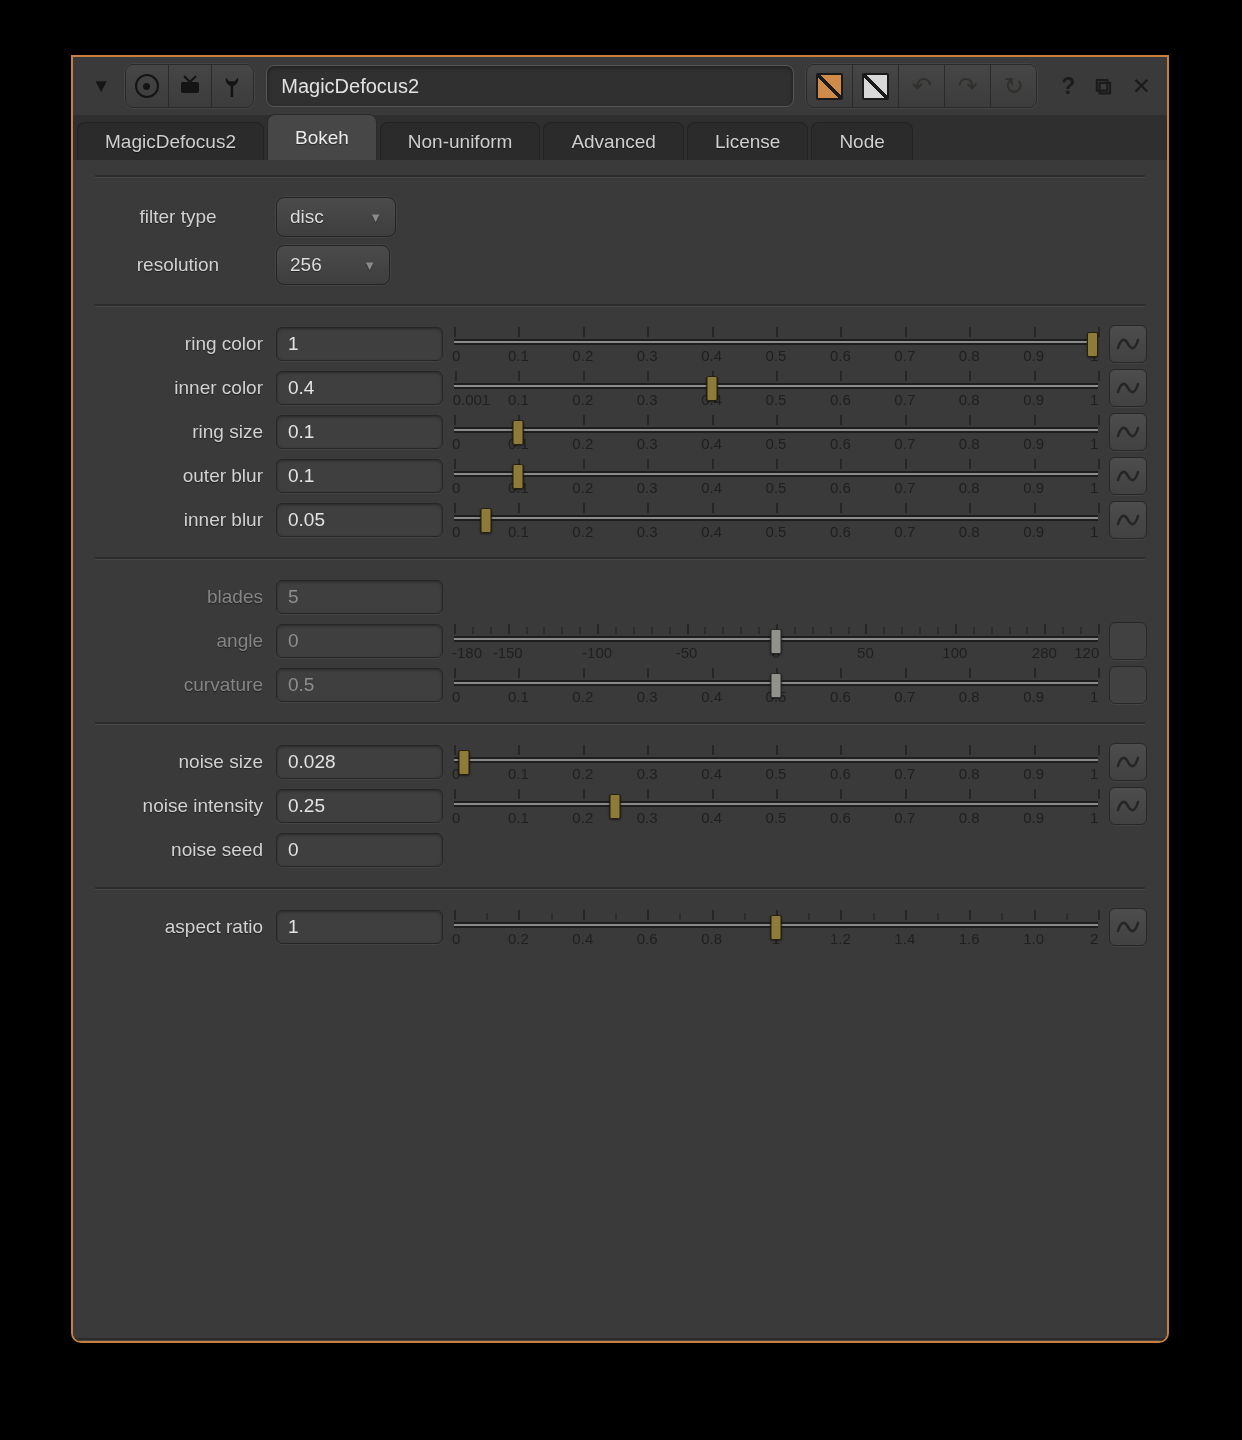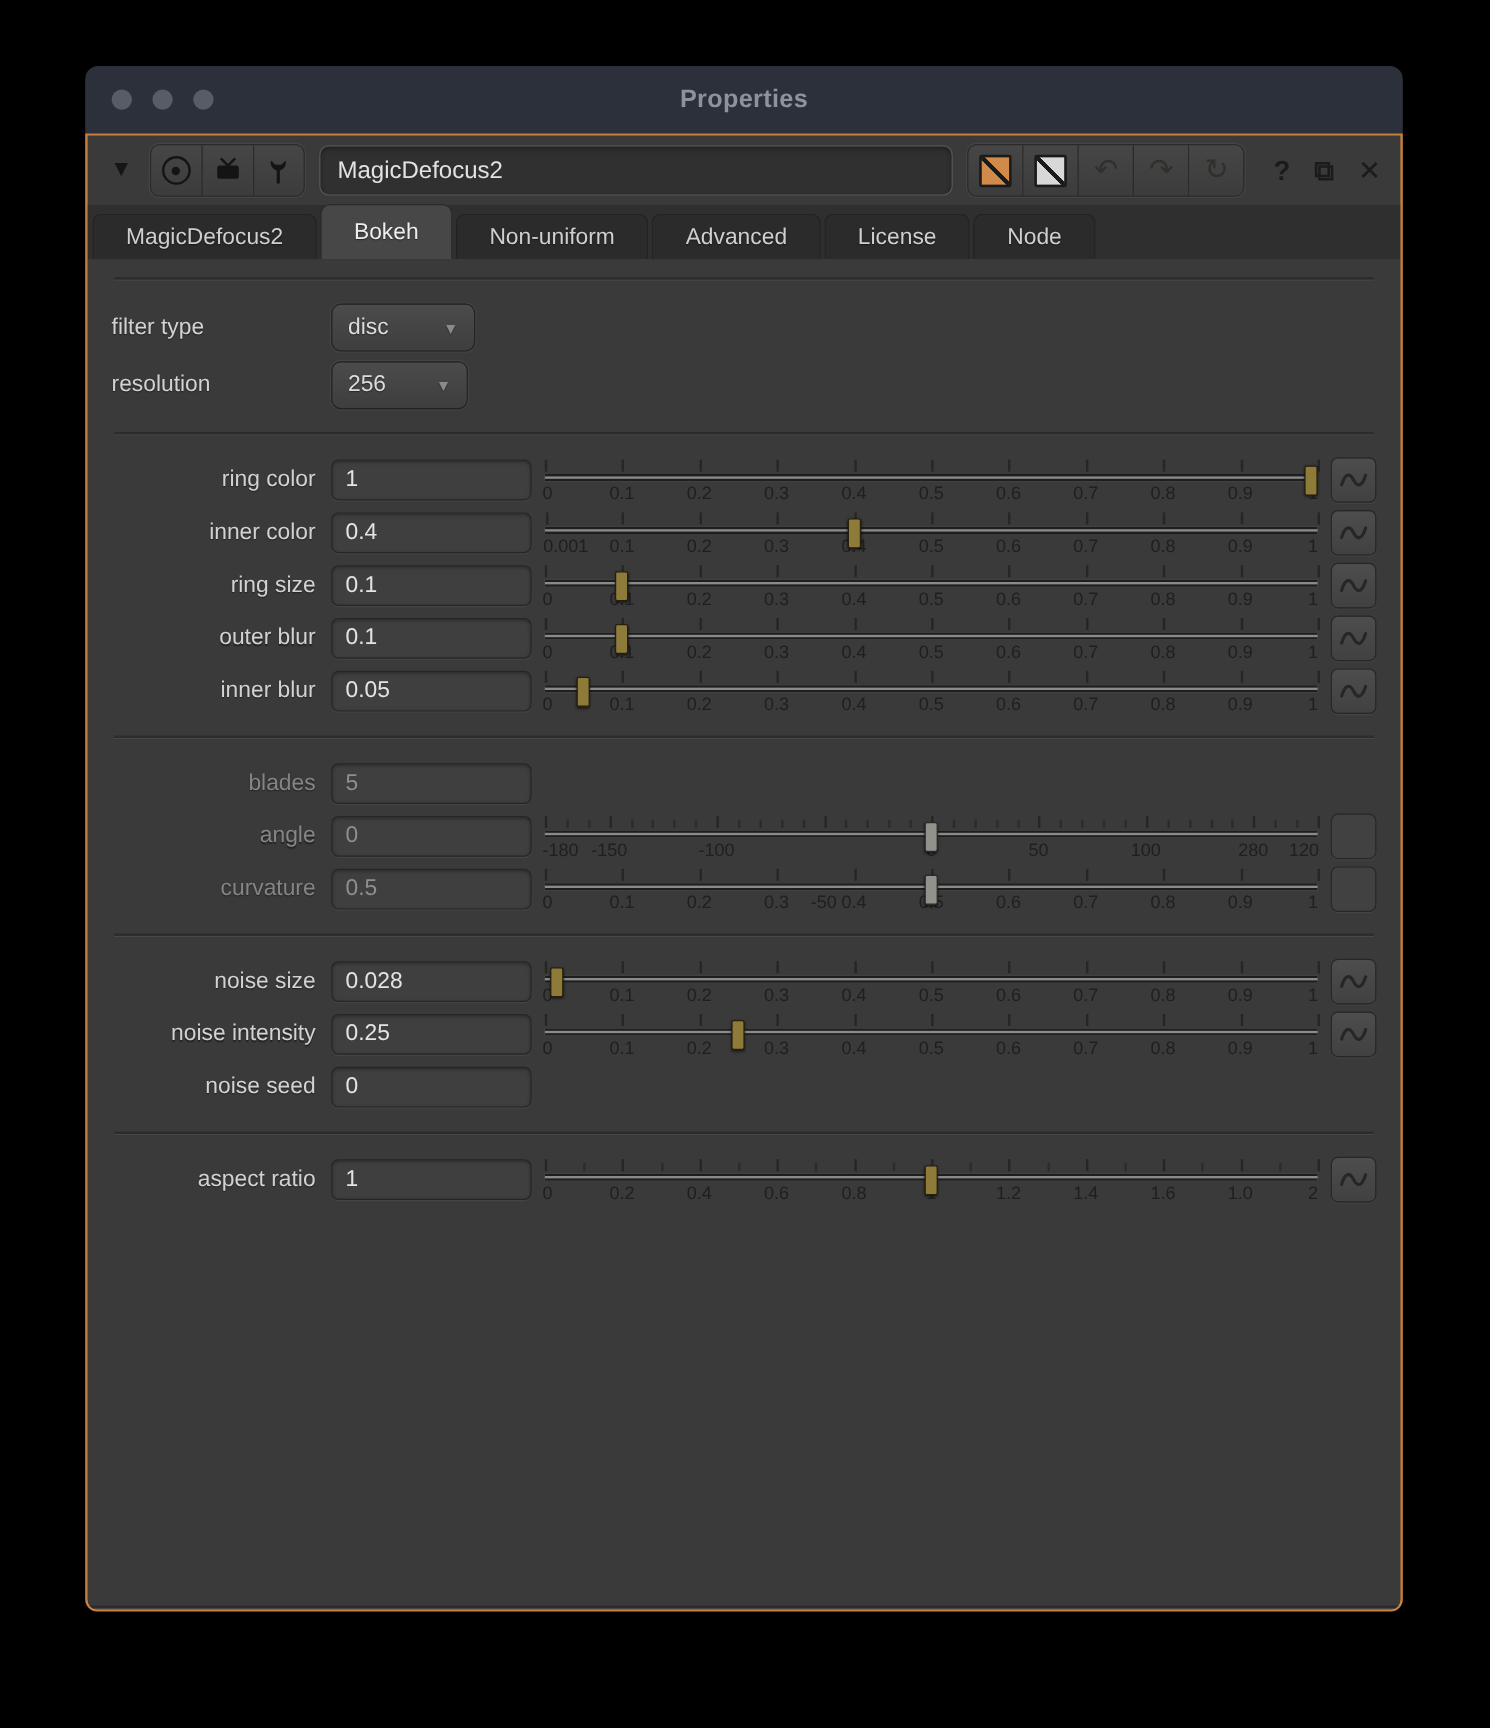--- a/index.html
+++ b/index.html
@@ -54,21 +54,21 @@
     font-size:19px;color:#cfcfcf;text-shadow:0 1px 1px rgba(0,0,0,.5);cursor:default;}
   .tab.active{height:45px;background:#474747;color:#ededed;border-color:#2a2a2a;}
   
   .panel{flex:1;display:flex;flex-direction:column;background:#3a3a3a;min-height:0;}
   .preview-row{margin:24px 0 2px 203px;display:flex;align-items:center;gap:13px;height:30px;flex:0 0 auto;}
   .checkbox{width:25px;height:25px;background:#3f3f3f;border:1px solid #242424;border-radius:4px;
     box-shadow:0 1px 0 rgba(255,255,255,.05),inset 0 1px 3px rgba(0,0,0,.45);}
   .lbl{font-size:19px;color:#d2d2d2;text-shadow:0 1px 1px rgba(0,0,0,.45);}
   .divider{height:2px;margin:15px 22px;background:#2c2c2c;border-bottom:1px solid #484848;flex:0 0 auto;}
   .dd-row{display:flex;align-items:center;height:48px;padding-left:20px;flex:0 0 auto;}
-  .label-col{width:170px;text-align:left;font-size:19px;color:#d2d2d2;text-shadow:0 1px 1px rgba(0,0,0,.45);}
+  .label-col{width:170px;text-align:center;font-size:19px;color:#d2d2d2;text-shadow:0 1px 1px rgba(0,0,0,.45);}
   .dd{margin-left:13px;height:38px;border-radius:8px;background:linear-gradient(#4b4b4b,#3e3e3e);
     border:1px solid #232323;box-shadow:0 0 0 1px rgba(255,255,255,.05);
     display:flex;align-items:center;justify-content:space-between;padding:0 13px;
     font-size:19px;color:#dcdcdc;text-shadow:0 1px 1px rgba(0,0,0,.45);}
   .dd .caret{color:#8a8a8a;font-size:13px;margin-left:18px;}
   
   .param-row{display:flex;align-items:center;height:44px;padding:0 20px;flex:0 0 auto;}
   .p-label{width:170px;text-align:right;font-size:19px;color:#d2d2d2;text-shadow:0 1px 1px rgba(0,0,0,.45);}
   .p-input{margin-left:13px;width:143px;height:32px;background:#3f3f3f;border:1px solid #262626;border-radius:6px;
     box-shadow:0 1px 0 rgba(255,255,255,.05),inset 0 1px 3px rgba(0,0,0,.35);
@@ -97,28 +97,20 @@
     gap:18px;padding-right:8px;}
   .fbtn{width:154px;height:43px;border-radius:7px;background:linear-gradient(#4c4c4c,#3f3f3f);
     border:1px solid #262626;box-shadow:0 0 0 1px rgba(255,255,255,.05),0 1px 3px rgba(0,0,0,.4);
     color:#e4e4e4;font-size:20px;display:flex;align-items:center;justify-content:center;
     text-shadow:0 1px 1px rgba(0,0,0,.5);cursor:default;}
 </style>
 </head>
 <body>
 
 <div class="window">
-  <div class="titlebar">
-    <div class="traffic">
-      <span class="light"></span>
-      <span class="light"></span>
-      <span class="light"></span>
-    </div>
-    <span class="title-text">Properties</span>
-  </div>
 
   <div class="chrome">
 
     <div class="toolbar">
       <span class="tri-btn">▼</span>
       <div class="btn-group">
         <div class="tb-btn">
           <span class="target-icon"></span>
         </div>
         <div class="tb-btn">
@@ -405,21 +397,21 @@
               <span class="tick minor" style="left: 88.8889%;"></span>
               <span class="tick minor" style="left: 94.4444%;"></span>
               <span class="tick minor" style="left: 97.2222%;"></span>
               <span class="tick" style="left: 0%;"></span>
               <span class="slabel first" style="left: 0%;">-180</span>
               <span class="tick" style="left: 8.33333%;"></span>
               <span class="slabel" style="left: 8.33333%;">-150</span>
               <span class="tick" style="left: 22.2222%;"></span>
               <span class="slabel" style="left: 22.2222%;">-100</span>
               <span class="tick" style="left: 36.1111%;"></span>
-              <span class="slabel" style="left: 36.1111%; margin-top: 44px;">-50</span>
+              <span class="slabel" style="left: 36.1111%;">-50</span>
               <span class="tick" style="left: 50%;"></span>
               <span class="slabel" style="left: 50%;">0</span>
               <span class="tick" style="left: 63.8889%;"></span>
               <span class="slabel" style="left: 63.8889%;">50</span>
               <span class="tick" style="left: 77.7778%;"></span>
               <span class="slabel" style="left: 77.7778%;">100</span>
               <span class="tick" style="left: 91.6667%;"></span>
               <span class="slabel" style="left: 91.6667%;">280</span>
               <span class="tick" style="left: 100%;"></span>
               <span class="slabel last" style="left: 100%;">120</span>

